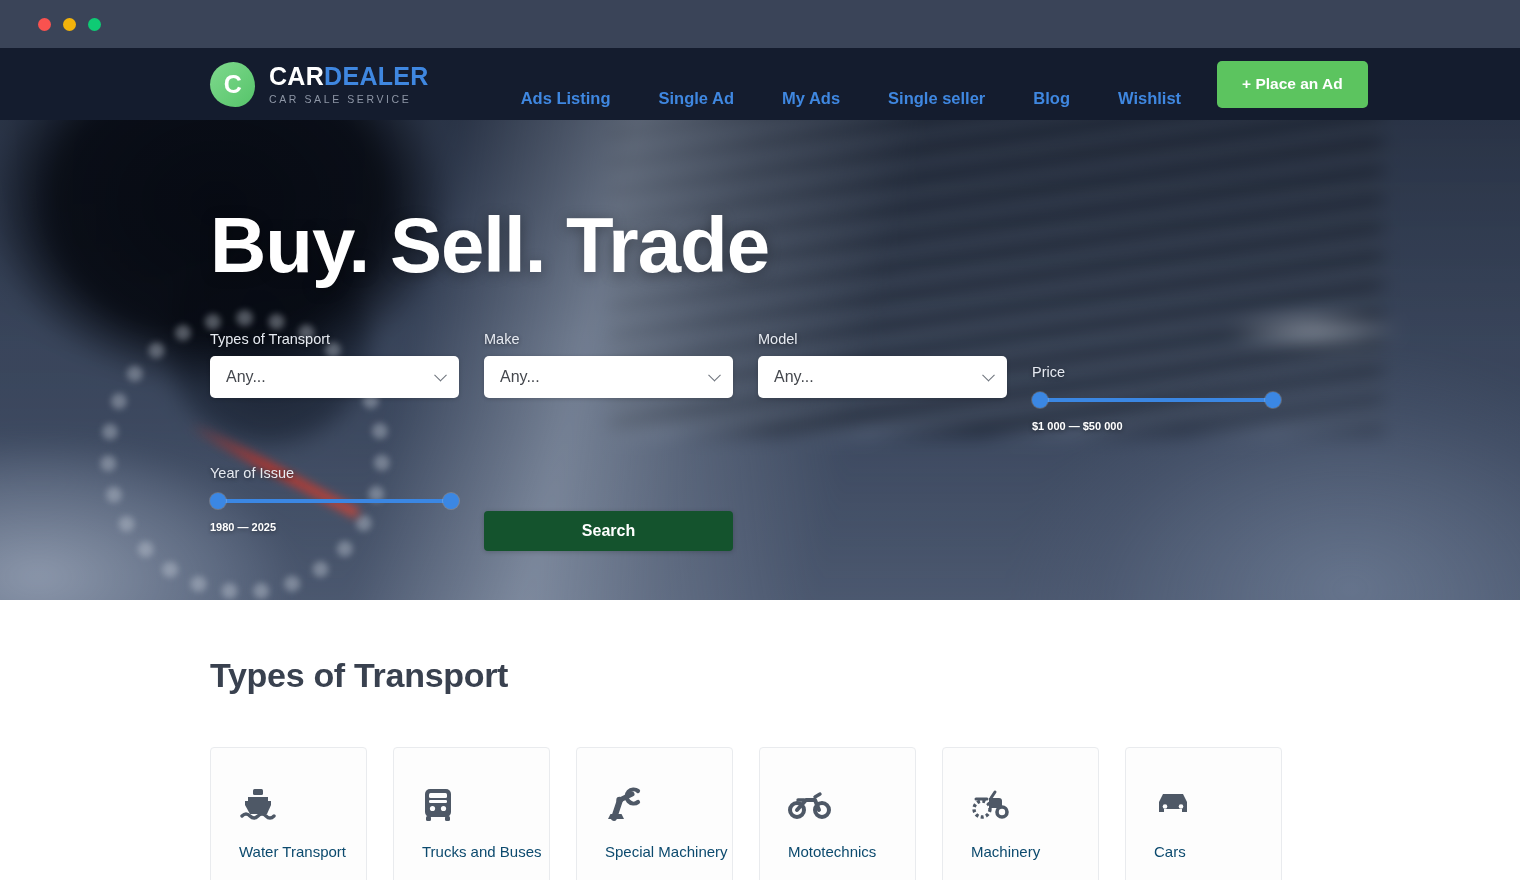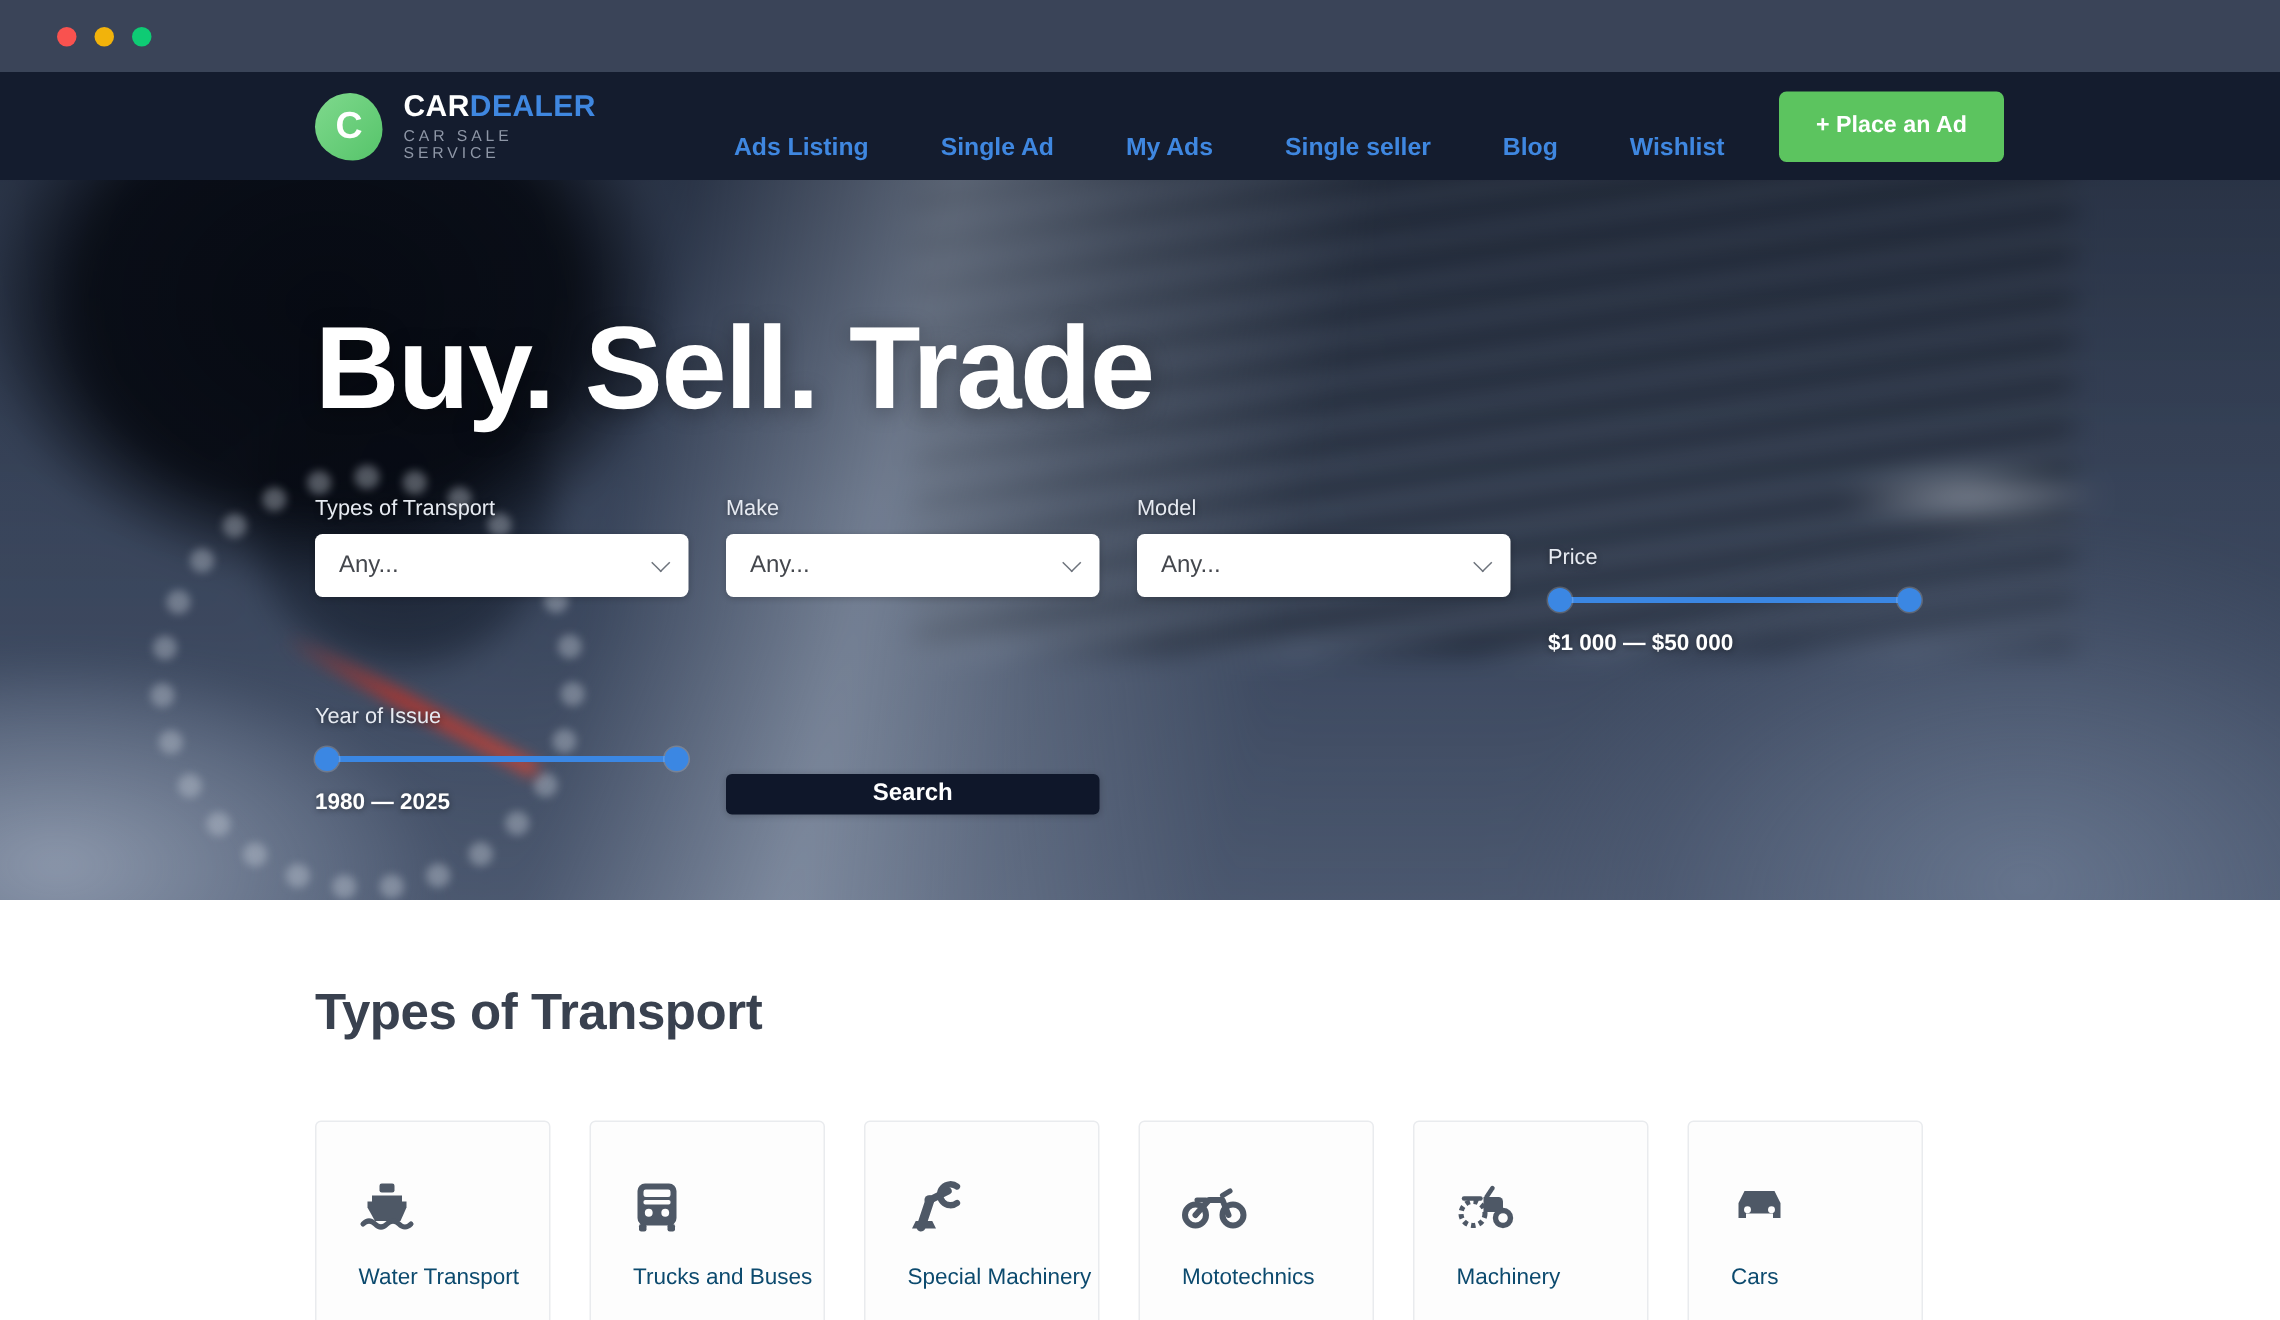--- a/index.html
+++ b/index.html
@@ -72,21 +72,21 @@
     display: flex;
     align-items: center;
     justify-content: center;
     color: #ffffff;
     font-size: 25px;
     font-weight: bold;
     letter-spacing: -.5px;
   }
   .logo-text { line-height: 1; }
   .logo-title {
-    font-size: 20px;
+    font-size: 25px;
     font-weight: bold;
     letter-spacing: .3px;
   }
   .logo-title .w1 { color: #ffffff; }
   .logo-title .w2 { color: #3f87e0; }
   .logo-sub {
     margin-top: 5px;
     font-size: 10.5px;
     letter-spacing: 2.6px;
     color: #8e96a6;
@@ -260,29 +260,29 @@
     width: 16px; height: 16px;
     border-radius: 50%;
     background: #3b87e3;
     box-shadow: 0 0 0 1px rgba(255,255,255,.18);
   }
   .slider-knob.left  { left: 0; }
   .slider-knob.right { right: 0; }
   .range-value {
     margin-top: 13px;
     color: #ffffff;
-    font-size: 15px;
+    font-size: 11px;
     font-weight: bold;
     text-shadow: 0 1px 4px rgba(0,0,0,.45);
   }
   .search-btn {
     margin-top: 46px;
-    height: 27px;
+    height: 40px;
     width: 100%;
-    background: #0f172a;
+    background: #14532d;
     color: #ffffff;
     font-size: 16px;
     font-weight: bold;
     border: none;
     border-radius: 4px;
     cursor: pointer;
     font-family: "Liberation Sans", sans-serif;
     box-shadow: 0 1px 5px rgba(0,0,0,.2);
   }
   .spacer-cell { }

